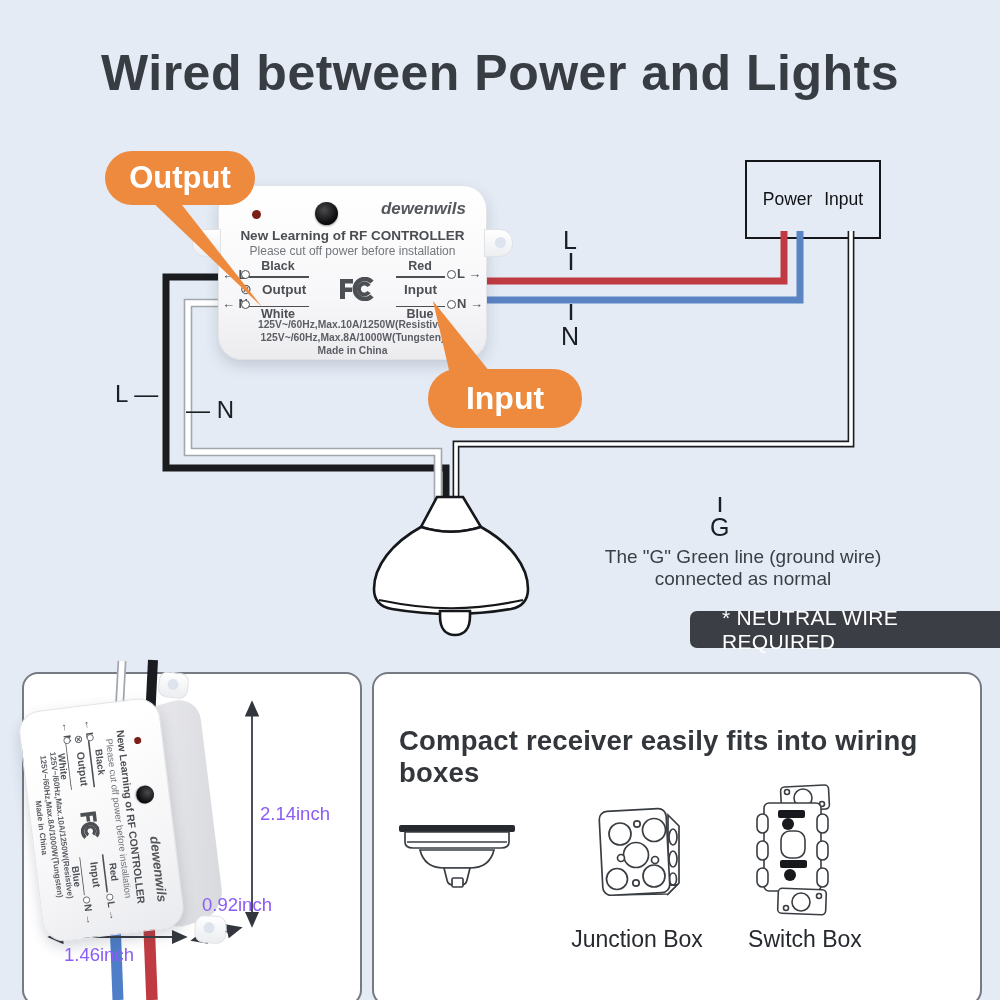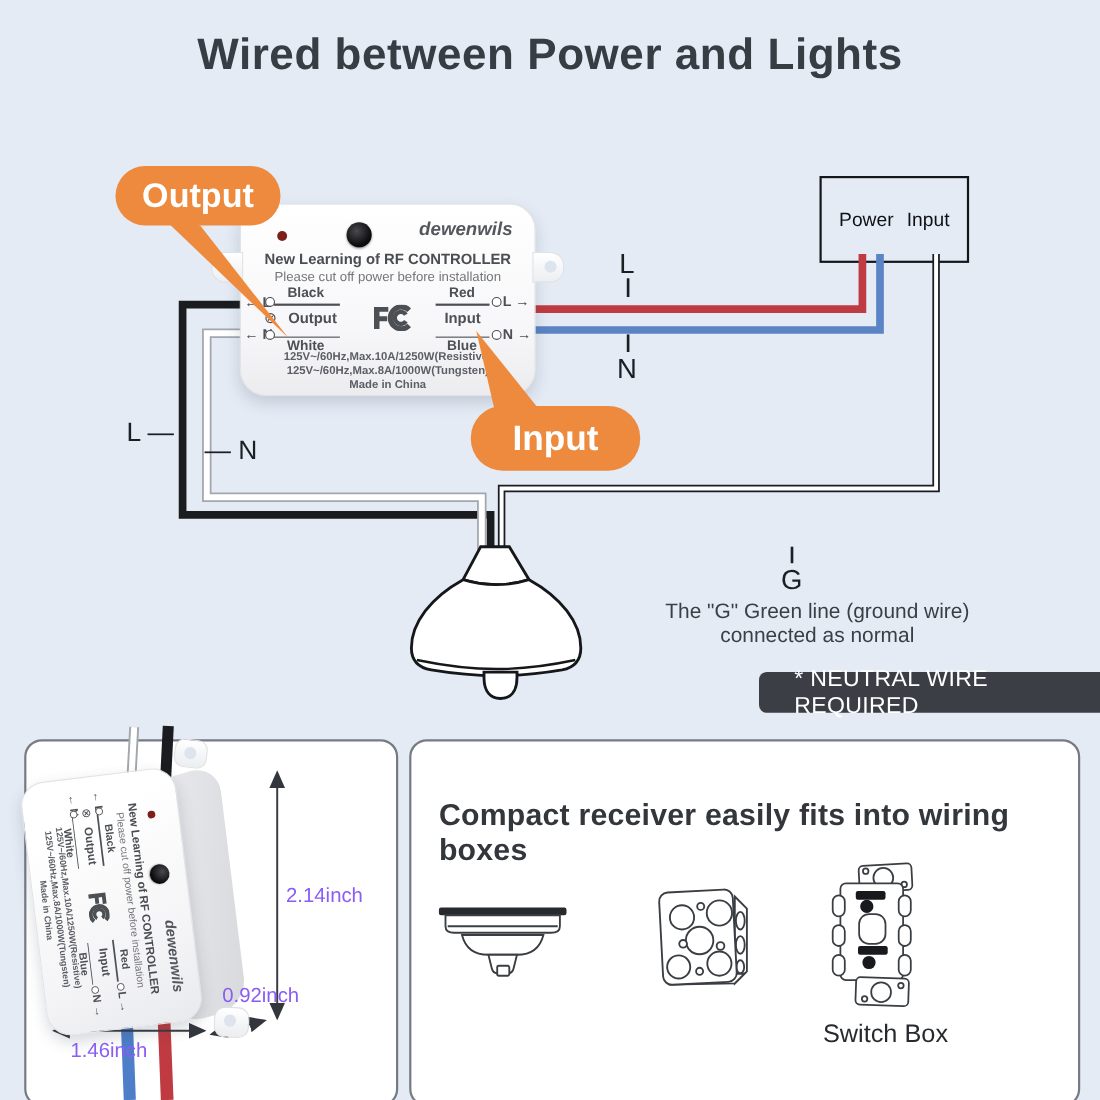--- a/index.html
+++ b/index.html
@@ -1,21 +1,21 @@
 <!DOCTYPE html>
 <html><head>
 <meta charset="utf-8">
 <title>Wired between Power and Lights</title>
 <style>
   html,body{margin:0;padding:0;}
   .stage{position:relative;width:1000px;height:1000px;background:#e4ebf5;overflow:hidden;
          font-family:"Liberation Sans",sans-serif;}
 
   
-  .main-title{position:absolute;left:0;right:0;top:28px;text-align:center;font-size:40px;
+  .main-title{position:absolute;left:0;right:0;top:44px;text-align:center;font-size:50px;
               font-weight:700;color:#383d44;letter-spacing:.5px;}
 
   
   .panel{position:absolute;background:#fff;border:2px solid #767b83;border-radius:16px;margin-top:12px;}
   #panel-left{left:22px;top:660px;width:336px;height:330px;}
   #panel-right{left:372px;top:660px;width:606px;height:330px;}
   .rp-title{position:absolute;left:25px;top:51px;font-size:27.5px;font-weight:700;color:#33373c;letter-spacing:.2px;}
   .box-label{position:absolute;top:252px;font-size:23px;color:#26292e;text-align:center;width:160px;}
   #lbl-rose{left:0px;} #lbl-junction{left:183px;} #lbl-switch{left:351px;}
   .icons-svg{position:absolute;left:0;top:0;}
@@ -163,20 +163,21 @@
         <circle cx="414" cy="150" r="6" fill="#17191c" stroke="none"></circle>
         <rect x="406" y="186" width="27" height="8" rx="2" fill="#17191c" stroke="none"></rect>
         <circle cx="416" cy="201" r="6" fill="#17191c" stroke="none"></circle>
         <rect x="407" y="157" width="24" height="27" rx="9"></rect>
         <rect x="404" y="215" width="48" height="25" rx="4" transform="rotate(2 428 227)"></rect>
         <circle cx="427" cy="228" r="9"></circle>
         <circle cx="412" cy="234" r="2.5"></circle>
         <circle cx="445" cy="222" r="2.5"></circle>
       </g>
     </svg>
+    <div class="box-label" id="lbl-junction">Junction Box</div>
     <div class="box-label" id="lbl-switch">Switch Box</div>
   </div>
 
   <div id="power-box">Power Input</div>
 
   <svg id="wires-svg" width="1000" height="1000" viewBox="0 0 1000 1000">
     <defs>
       <marker id="ah" markerWidth="9" markerHeight="8" refX="7.5" refY="4" orient="auto-start-reverse">
         <path d="M0,0 L9,4 L0,8 Z" fill="#33373d"></path>
       </marker>

